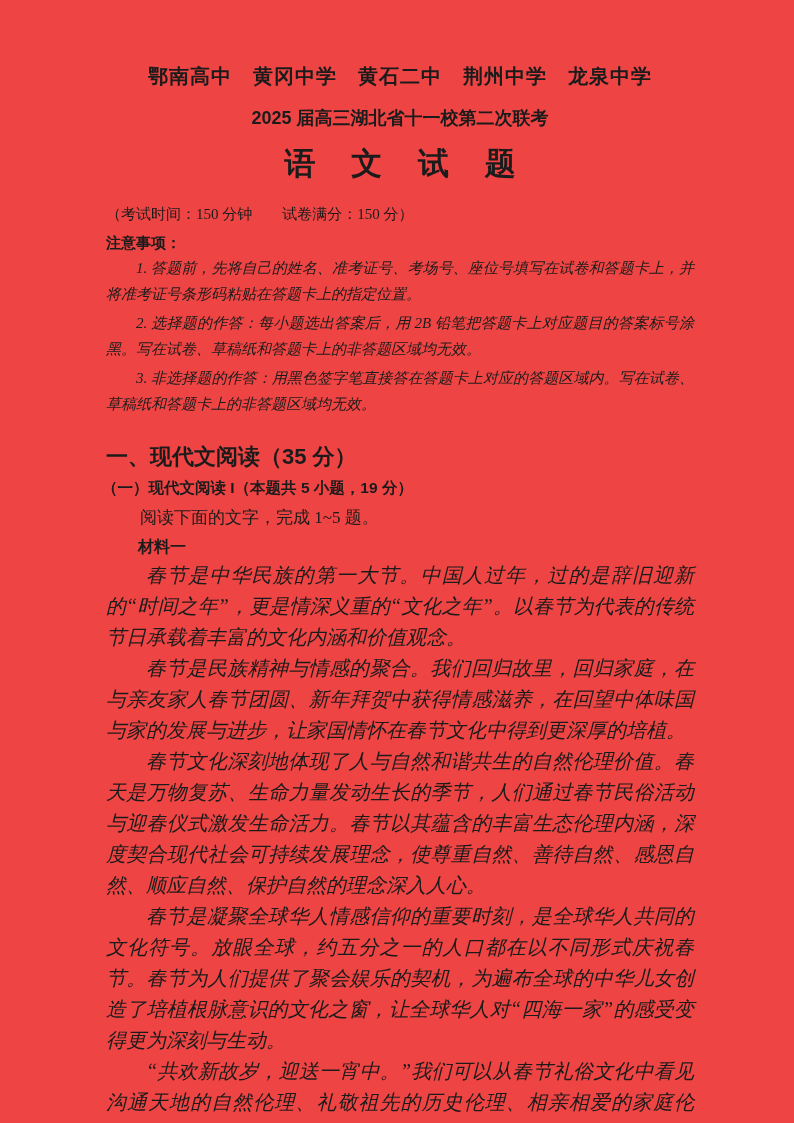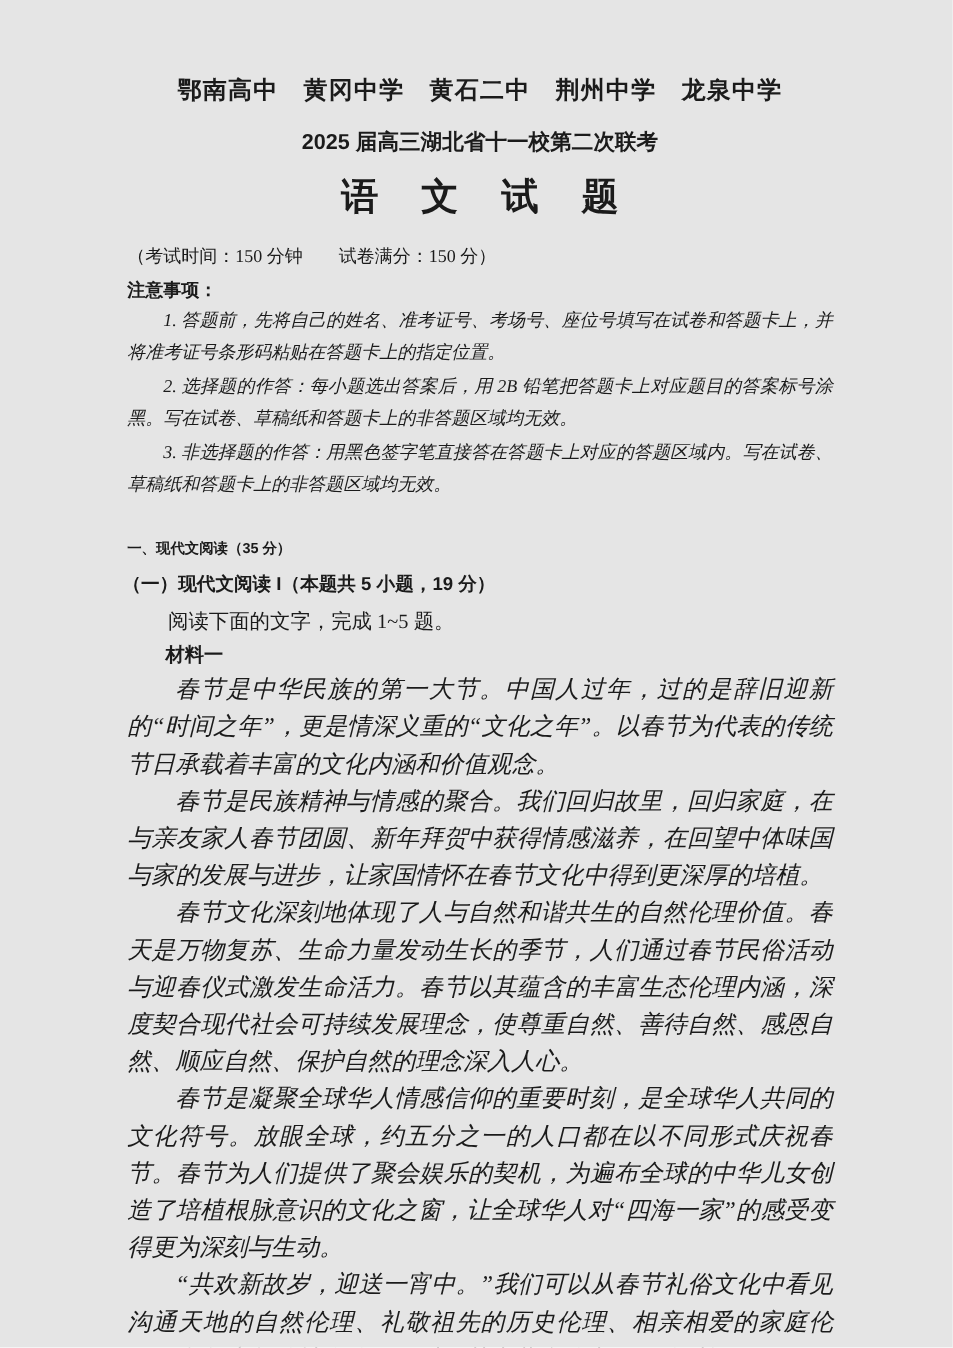--- a/index.html
+++ b/index.html
@@ -4,21 +4,21 @@
 <style>
   html, body {
     margin: 0;
     padding: 0;
     background: #ffffff;
   }
   .page {
     position: relative;
     width: 794px;
     height: 1123px;
-    background: #e5e5e5;
+    background: #ef4444;
     color: #1b1b1b;
     overflow: hidden;
     font-family: "Liberation Serif", "DejaVu Serif", serif;
   }
   .content {
     position: absolute;
     left: 106px;
     top: 64px;
     width: 588px;
   }
@@ -79,21 +79,21 @@
     font-size: 15px;
     line-height: 26px;
     text-indent: 2em;
     text-align: justify;
   }
   
   .section-heading {
     margin-top: 30px;
     font-family: "Liberation Sans", "DejaVu Sans", sans-serif;
     font-weight: bold;
-    font-size: 12px;
+    font-size: 22px;
     line-height: 20px;
   }
   .section-subheading {
     margin-top: 11px;
     margin-left: -4px;
     font-family: "Liberation Sans", "DejaVu Sans", sans-serif;
     font-weight: bold;
     font-size: 15.5px;
     line-height: 19px;
   }

